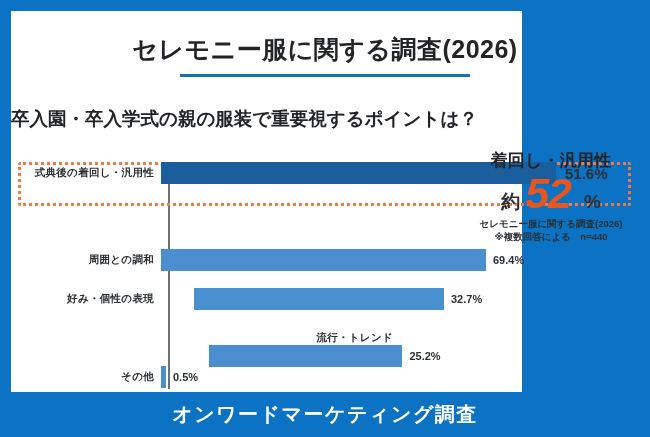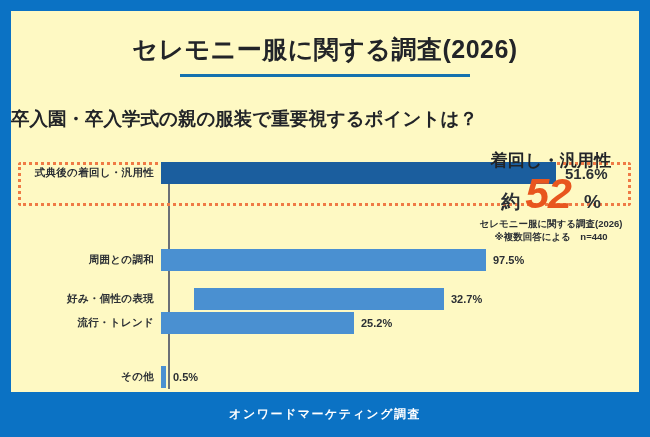--- a/index.html
+++ b/index.html
@@ -21,23 +21,23 @@
     height: 437px;
     background: #0b72c4;
     box-sizing: border-box;
   }
 
   
   .panel {
     position: absolute;
     left: 11px;
     top: 11px;
-    width: 628px;
+    width: 511px;
     height: 381px;
-    background: #fef9c3;
+    background: #ffffff;
     box-sizing: border-box;
   }
 
   
   .title {
     position: absolute;
     left: 0;
     top: 22px;
     width: 628px;
     text-align: center;
@@ -204,21 +204,21 @@
     left: 0;
     top: 392px;
     width: 650px;
     height: 45px;
     display: flex;
     align-items: center;
     justify-content: center;
     background: #0b72c4;
   }
   .footer-text {
-    font-size: 12px;
+    font-size: 20px;
     font-weight: bold;
     color: #ffffff;
     letter-spacing: 1.5px;
     white-space: nowrap;
   }
 </style>
 </head>
 <body>
 
 <div class="infographic">
@@ -239,33 +239,33 @@
           <div class="bar primary" style="width:395px;"></div>
           <div class="bar-value primary">51.6%</div>
         </div>
       </div>
 
 
       <div class="row" style="top:92px;">
         <div class="row-label">周囲との調和</div>
         <div class="bar-wrap">
           <div class="bar" style="width:325px;"></div>
-          <div class="bar-value">97.5%</div>
+          <div class="bar-value">69.4%</div>
         </div>
       </div>
 
       <div class="row" style="top:131px;gap:33px;">
         <div class="row-label">好み・個性の表現</div>
         <div class="bar-wrap">
           <div class="bar" style="width:250px;"></div>
           <div class="bar-value">32.7%</div>
         </div>
       </div>
 
-      <div class="row" style="top:155px;">
+      <div class="row" style="top:174px;flex-direction:column;">
         <div class="row-label">流行・トレンド</div>
         <div class="bar-wrap">
           <div class="bar" style="width:193px;"></div>
           <div class="bar-value">25.2%</div>
         </div>
       </div>
 
       <div class="row" style="top:209px;">
         <div class="row-label">その他</div>
         <div class="bar-wrap">

